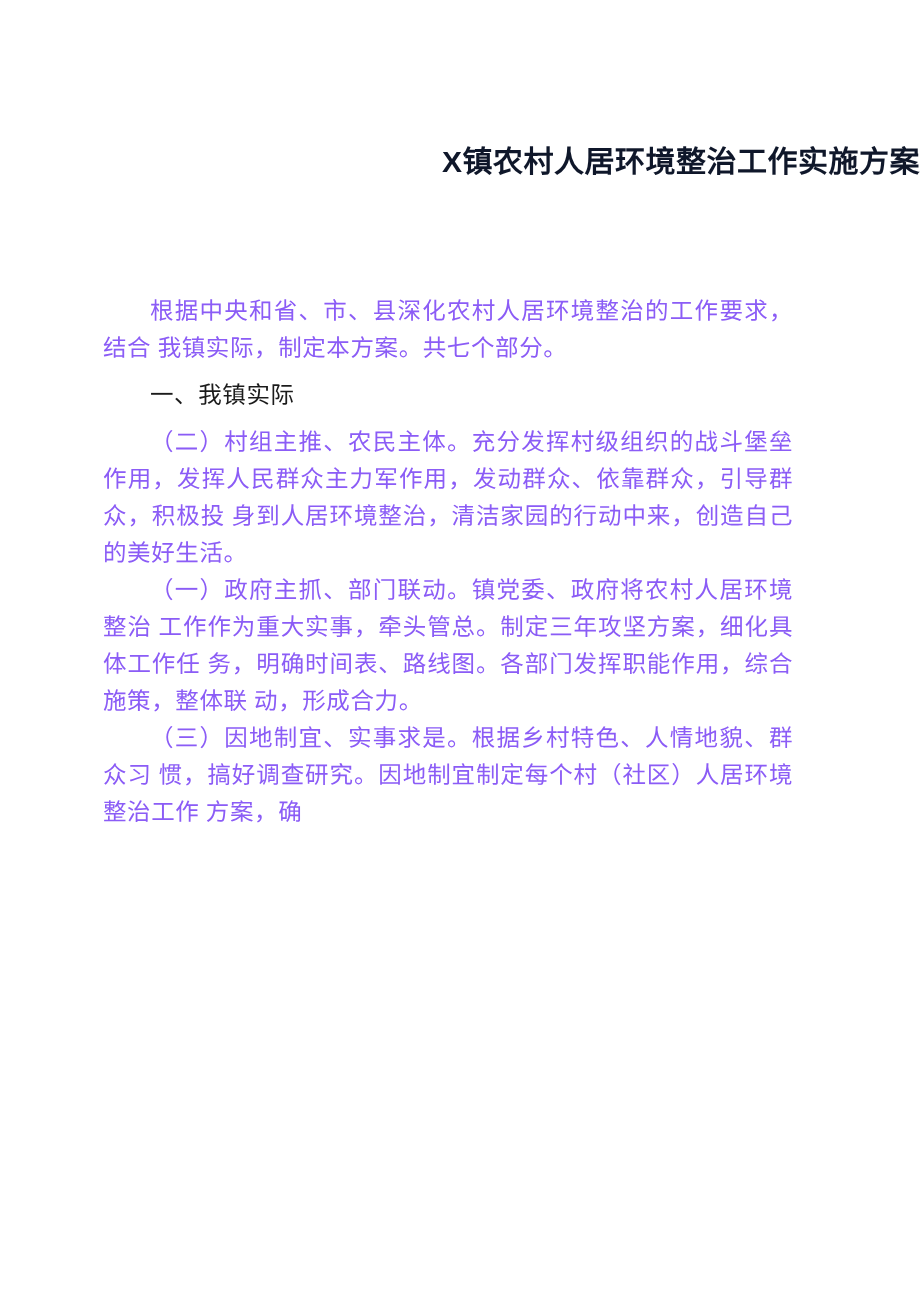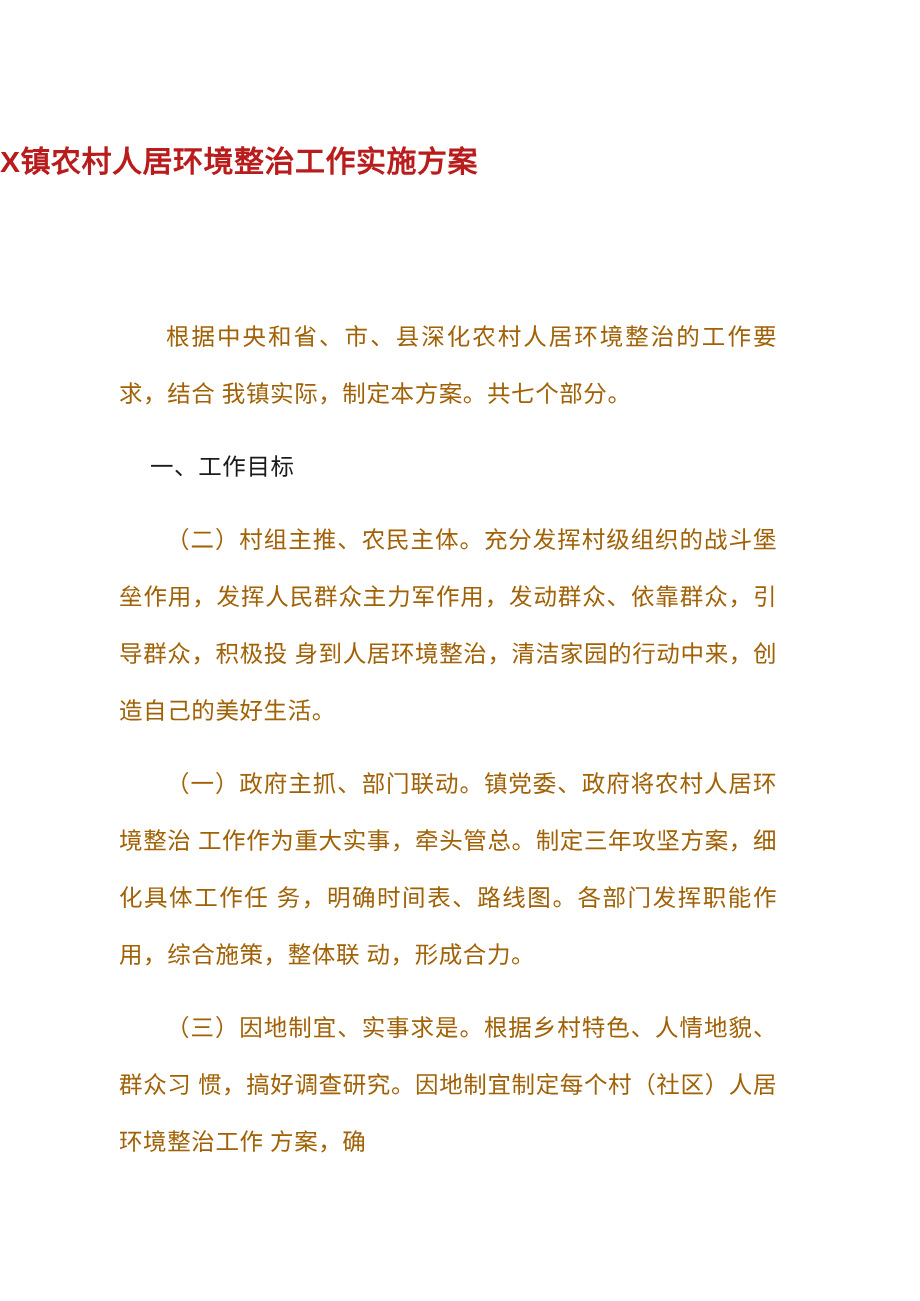--- a/index.html
+++ b/index.html
@@ -23,46 +23,46 @@
     inset: 0;
     background: #ffffff;
   }
 
   
   .doc-title {
     position: absolute;
     left: 0;
     right: 0;
     top: 120px;
-    text-align: left;
+    text-align: right;
     font-family: "Liberation Sans", "DejaVu Sans", sans-serif;
     font-weight: 700;
     font-size: 30px;
     line-height: 44px;
     letter-spacing: 0.5px;
-    color: #b91c1c;
+    color: #0f172a;
     white-space: nowrap;
   }
 
   
   .body-block {
     position: absolute;
     left: 103px;
     top: 293px;
     width: 690px;
   }
 
   .para {
     font-size: 23.5px;
-    line-height: 57px;
+    line-height: 37px;
     letter-spacing: 0.6px;
     text-align: justify;
     text-justify: inter-character;
-    margin: 16px;
-    color: #a16207;
+    margin: 0;
+    color: #8b5cf6;
     word-break: break-all;
   }
 
   .para.indent {
     text-indent: 2em;
   }
 
   
   .heading {
     font-size: 23.5px;
@@ -77,21 +77,21 @@
 <body>
 
 <div class="page">
 
   <h1 class="doc-title">X镇农村人居环境整治工作实施方案</h1>
 
   <div class="body-block">
 
     <p class="para indent">根据中央和省、市、县深化农村人居环境整治的工作要求，结合 我镇实际，制定本方案。共七个部分。</p>
 
-    <p class="heading">一、工作目标</p>
+    <p class="heading">一、我镇实际</p>
 
 
 
     <p class="para indent">（二）村组主推、农民主体。充分发挥村级组织的战斗堡垒作用，发挥人民群众主力军作用，发动群众、依靠群众，引导群众，积极投 身到人居环境整治，清洁家园的行动中来，创造自己的美好生活。</p>
 
     <p class="para indent">（一）政府主抓、部门联动。镇党委、政府将农村人居环境整治  工作作为重大实事，牵头管总。制定三年攻坚方案，细化具体工作任 务，明确时间表、路线图。各部门发挥职能作用，综合施策，整体联 动，形成合力。</p>
 
     <p class="para indent">（三）因地制宜、实事求是。根据乡村特色、人情地貌、群众习  惯，搞好调查研究。因地制宜制定每个村（社区）人居环境整治工作 方案，确</p>
 
   </div>

